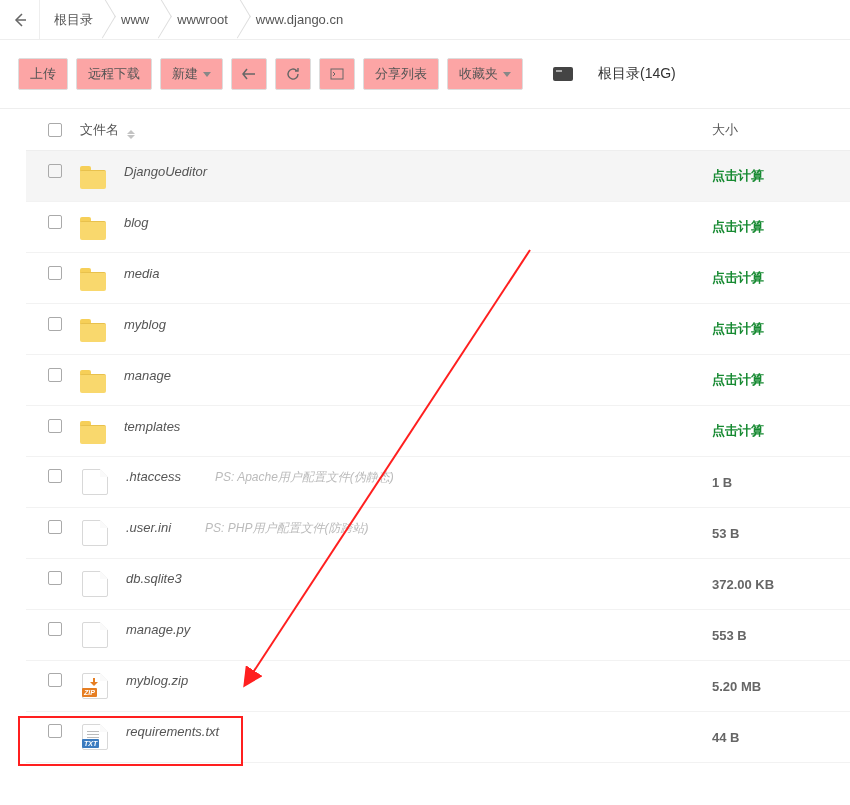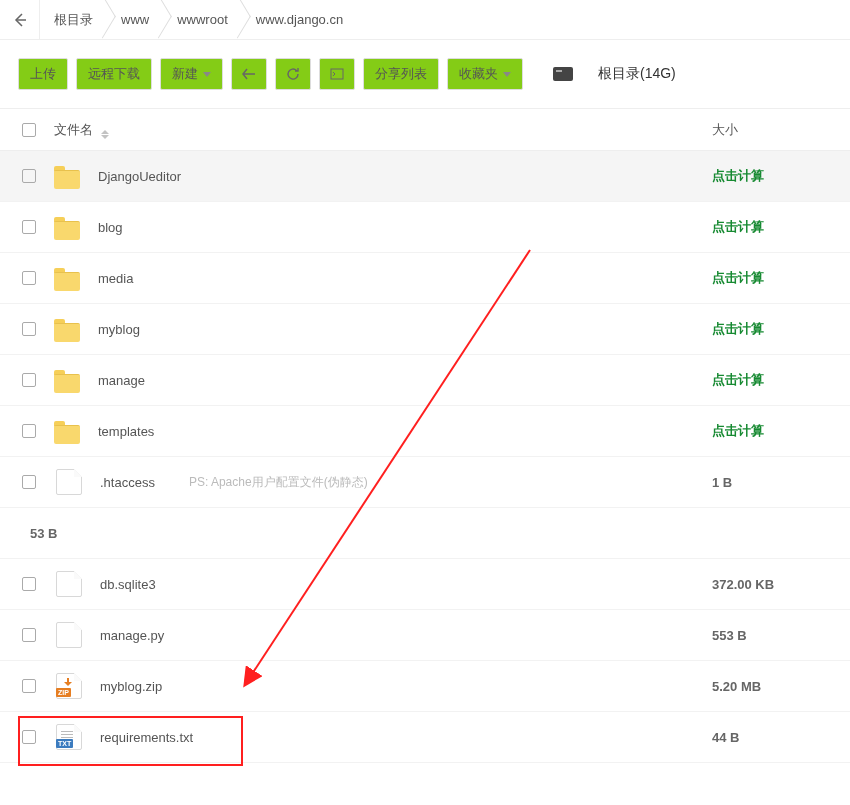--- a/index.html
+++ b/index.html
@@ -4,40 +4,40 @@
 <style>
 *{box-sizing:border-box;margin:0;padding:0;}
 body{width:850px;height:805px;background:#fff;font-family:"Microsoft YaHei","PingFang SC",Arial,sans-serif;font-size:13px;color:#666;overflow:hidden;position:relative;}
 .breadcrumb-bar{height:40px;display:flex;align-items:center;border-bottom:1px solid #eee;}
 .bc-back{width:40px;height:40px;display:flex;align-items:center;justify-content:center;cursor:pointer;border-right:1px solid #eee;}
 .bc-crumb{height:40px;display:flex;align-items:center;padding:0 14px;position:relative;cursor:pointer;color:#555;}
 .bc-crumb:after{content:"";position:absolute;right:-8px;top:4px;width:24px;height:24px;border-top:1px solid #ddd;border-right:1px solid #ddd;transform:rotate(45deg) skew(14deg,14deg);background:#fff;z-index:0;}
 .bc-crumb.last:after{display:none;}
 .bc-crumb span{position:relative;z-index:1;}
 .toolbar{padding:18px 18px 18px 18px;display:flex;align-items:center;gap:8px;border-bottom:1px solid #eee;}
-.btn{border:1px solid #ddd;background:#84cc16;height:32px;padding:0 11px;display:flex;align-items:center;font-size:13px;color:#555;cursor:pointer;border-radius:2px;}
+.btn{border:1px solid #ddd;background:#fca5a5;height:32px;padding:0 11px;display:flex;align-items:center;font-size:13px;color:#555;cursor:pointer;border-radius:2px;}
 .btn .caret{margin-left:5px;}
 .btn.icon-only{padding:0;width:36px;justify-content:center;}
 .root-label{margin-left:22px;display:flex;align-items:center;gap:25px;color:#333;font-size:14px;}
 .disk-icon{width:20px;height:14px;border-radius:2px;background:#444;position:relative;}
 .disk-icon:before{content:"";position:absolute;left:3px;top:3px;width:6px;height:2px;background:#aaa;}
-.filelist{width:100%;}
+.filelist{width:100%;padding-left:26px;}
 .header-row{display:flex;align-items:center;height:42px;border-bottom:1px solid #eee;padding:0 18px 0 22px;}
 .col-name{flex:1;display:flex;align-items:center;gap:18px;color:#555;}
 .col-size{width:120px;color:#555;}
 .sort-ic{display:inline-flex;flex-direction:column;margin-left:4px;opacity:.5;gap:1px;}
 .sort-ic span{width:0;height:0;border-left:4px solid transparent;border-right:4px solid transparent;}
 .sort-ic .up{border-bottom:4px solid #888;}
 .sort-ic .dn{border-top:4px solid #888;}
 .row{display:flex;align-items:center;height:51px;border-bottom:1px solid #f2f2f2;padding:0 18px 0 22px;}
 .row.selected{background:#f5f5f5;}
-.row .nm{flex:1;display:flex;align-items:center;gap:18px;min-width:0;}
+.row .nm{flex:1;display:flex;align-items:flex-start;gap:18px;min-width:0;font-style:italic;}
 .row .sz{width:120px;font-size:13px;font-weight:bold;}
 .row .sz.click{color:#178a32;cursor:pointer;}
-.row .sz.normal{color:#666;margin-left:8px;}
+.row .sz.normal{color:#666;}
 .ck{width:14px;height:14px;border:1px solid #aaa;border-radius:2px;cursor:pointer;flex:0 0 14px;}
 .icon{width:26px;height:26px;flex:0 0 26px;position:relative;}
 .folder{width:26px;height:22px;margin-top:2px;}
 .folder:before{content:"";position:absolute;left:0;top:0;width:11px;height:5px;background:#f6cf58;border-radius:2px 2px 0 0;}
 .folder:after{content:"";position:absolute;left:0;top:4px;width:26px;height:18px;background:#f9d86d;border-radius:2px;border-top:1px solid #e8c14d;}
 .file-plain{width:22px;height:26px;margin-left:2px;background:#fff;border:1px solid #d8d8d8;border-radius:2px;position:relative;}
 .file-plain:before{content:"";position:absolute;right:-1px;top:-1px;width:0;height:0;border-top:8px solid #fff;border-left:8px solid #e8e8e8;}
 .file-plain:after{content:"";position:absolute;right:-1px;top:-1px;width:0;height:0;border-top:8px solid transparent;border-left:8px solid #fafafa;}
 .badge{position:absolute;left:-1px;bottom:1px;font-size:7px;font-weight:bold;color:#fff;padding:1px 2px;line-height:1;border-radius:1px;}
 .badge.zip{background:#e67e22;}
@@ -184,20 +184,26 @@
       <div class="row">
         <div class="nm">
           <div class="ck"></div>
           <div class="icon file-plain"></div>
           <span class="fname">.htaccess</span>
           <span class="note">PS: Apache用户配置文件(伪静态)</span>
         </div>
         <div class="sz normal">1 B</div>
       </div>
       <div class="row">
+        <div class="nm">
+          <div class="ck"></div>
+          <div class="icon file-plain"></div>
+          <span class="fname">.user.ini</span>
+          <span class="note">PS: PHP用户配置文件(防跨站)</span>
+        </div>
         <div class="sz normal">53 B</div>
       </div>
       <div class="row">
         <div class="nm">
           <div class="ck"></div>
           <div class="icon file-plain"></div>
           <span class="fname">db.sqlite3</span>
         </div>
         <div class="sz normal">372.00 KB</div>
       </div>

